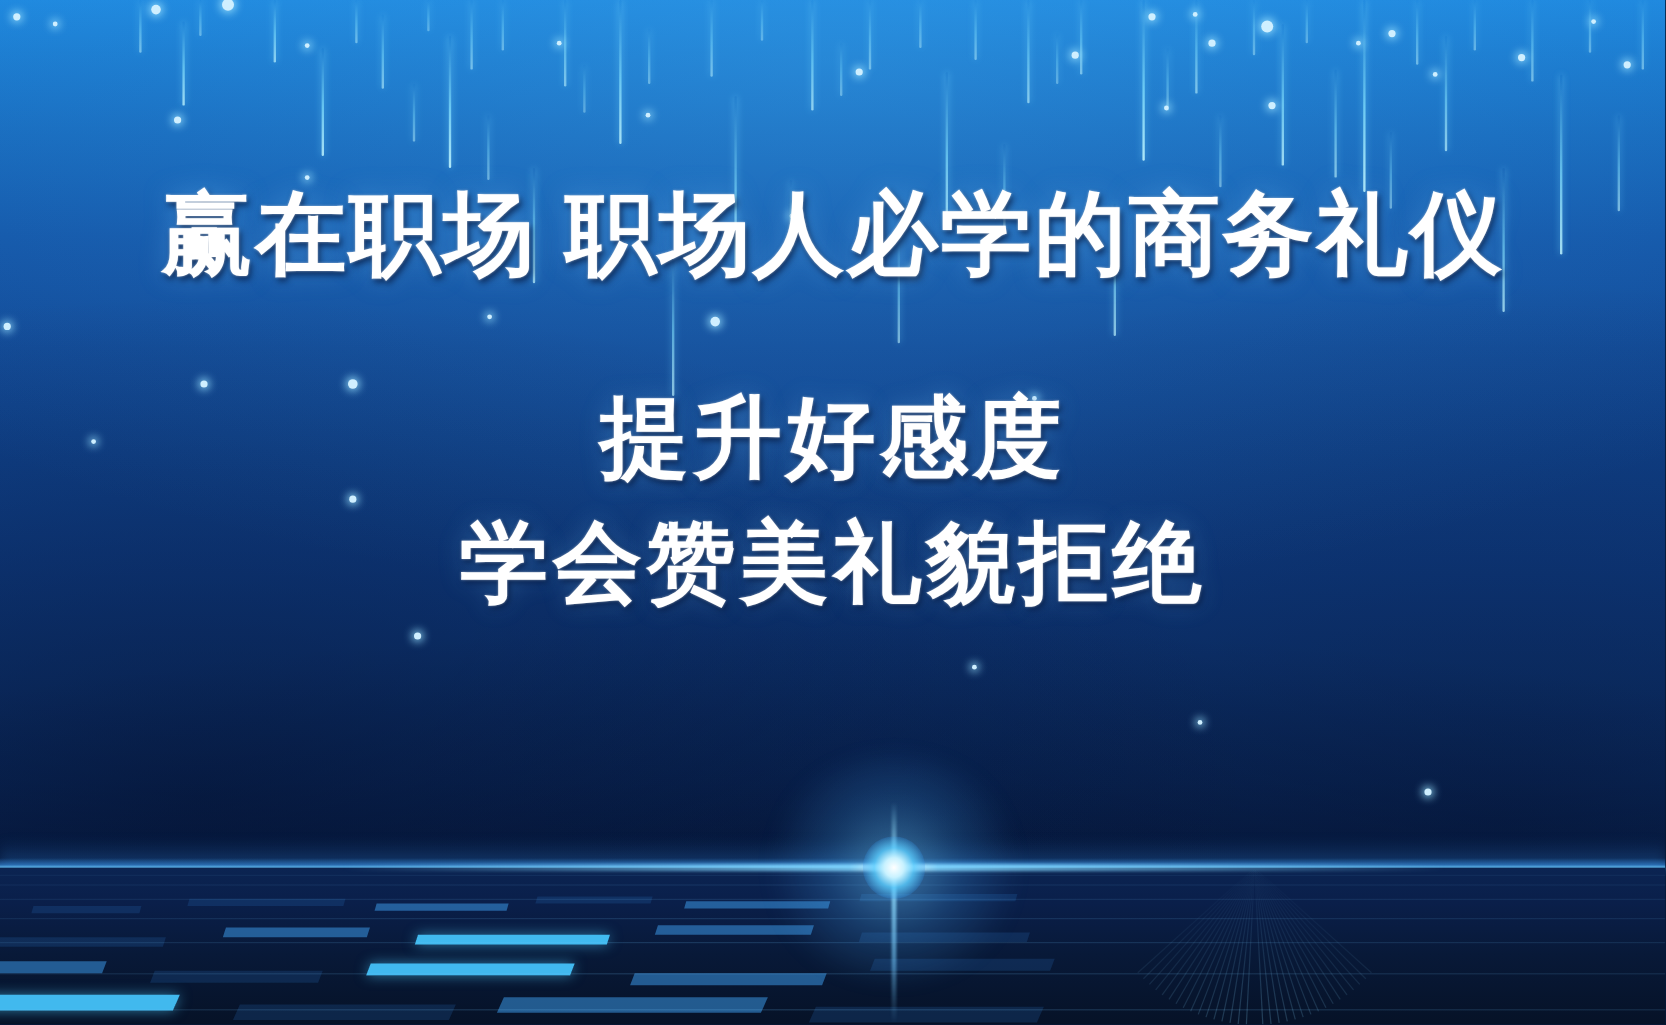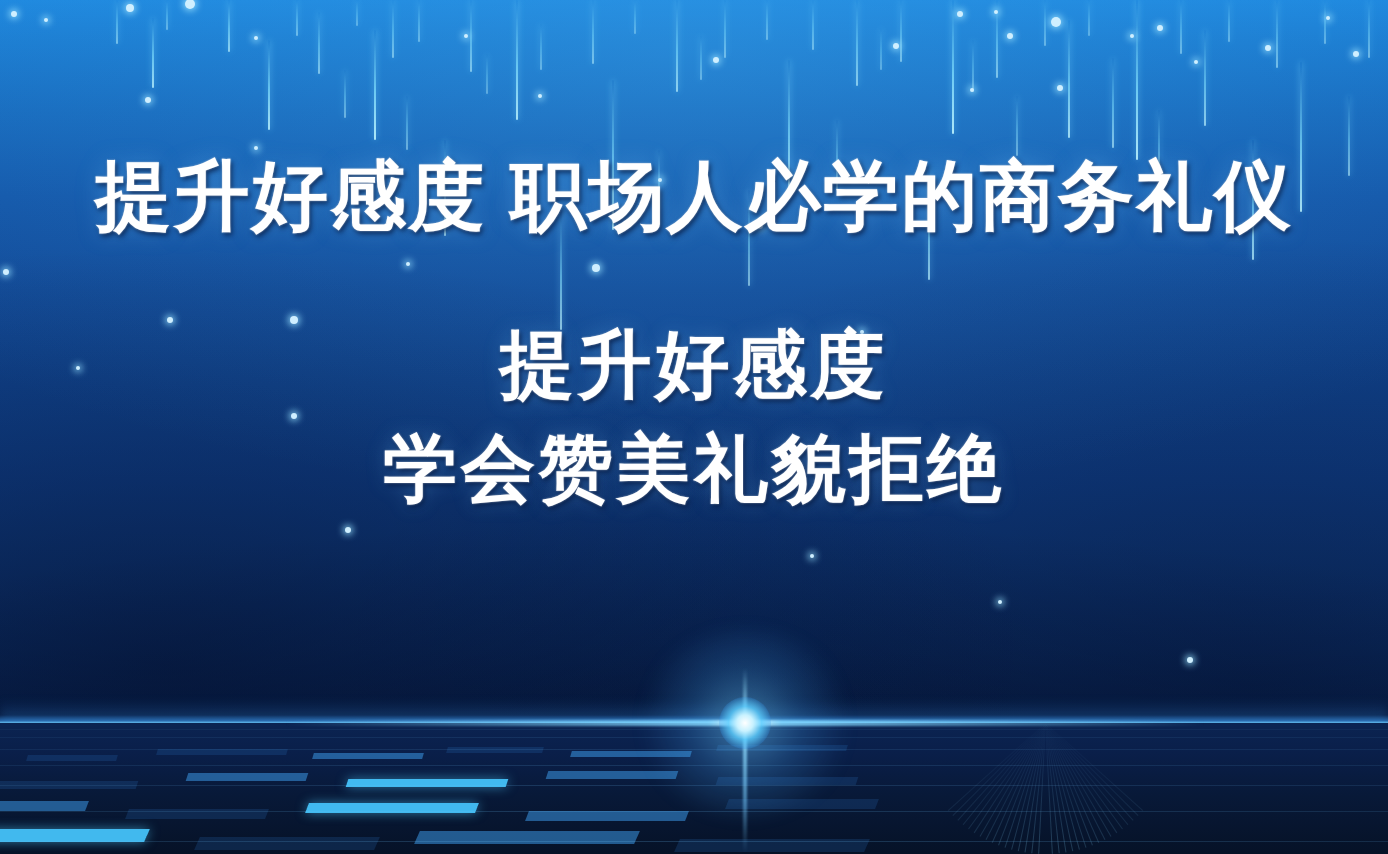--- a/index.html
+++ b/index.html
@@ -382,21 +382,21 @@
   </div>
 
   <div class="flare">
     <div class="flare-halo"></div>
     <div class="flare-streak-h"></div>
     <div class="flare-streak-v"></div>
     <div class="flare-core"></div>
   </div>
 
   <div class="text-layer">
-    <div class="headline">提升好感度 职场人必学的商务礼仪</div>
+    <div class="headline">赢在职场 职场人必学的商务礼仪</div>
 
     <div class="subline l1">提升好感度</div>
 
     <div class="subline l2">学会赞美礼貌拒绝</div>
 
   </div>
 
 </div>
 
 </body></html>

